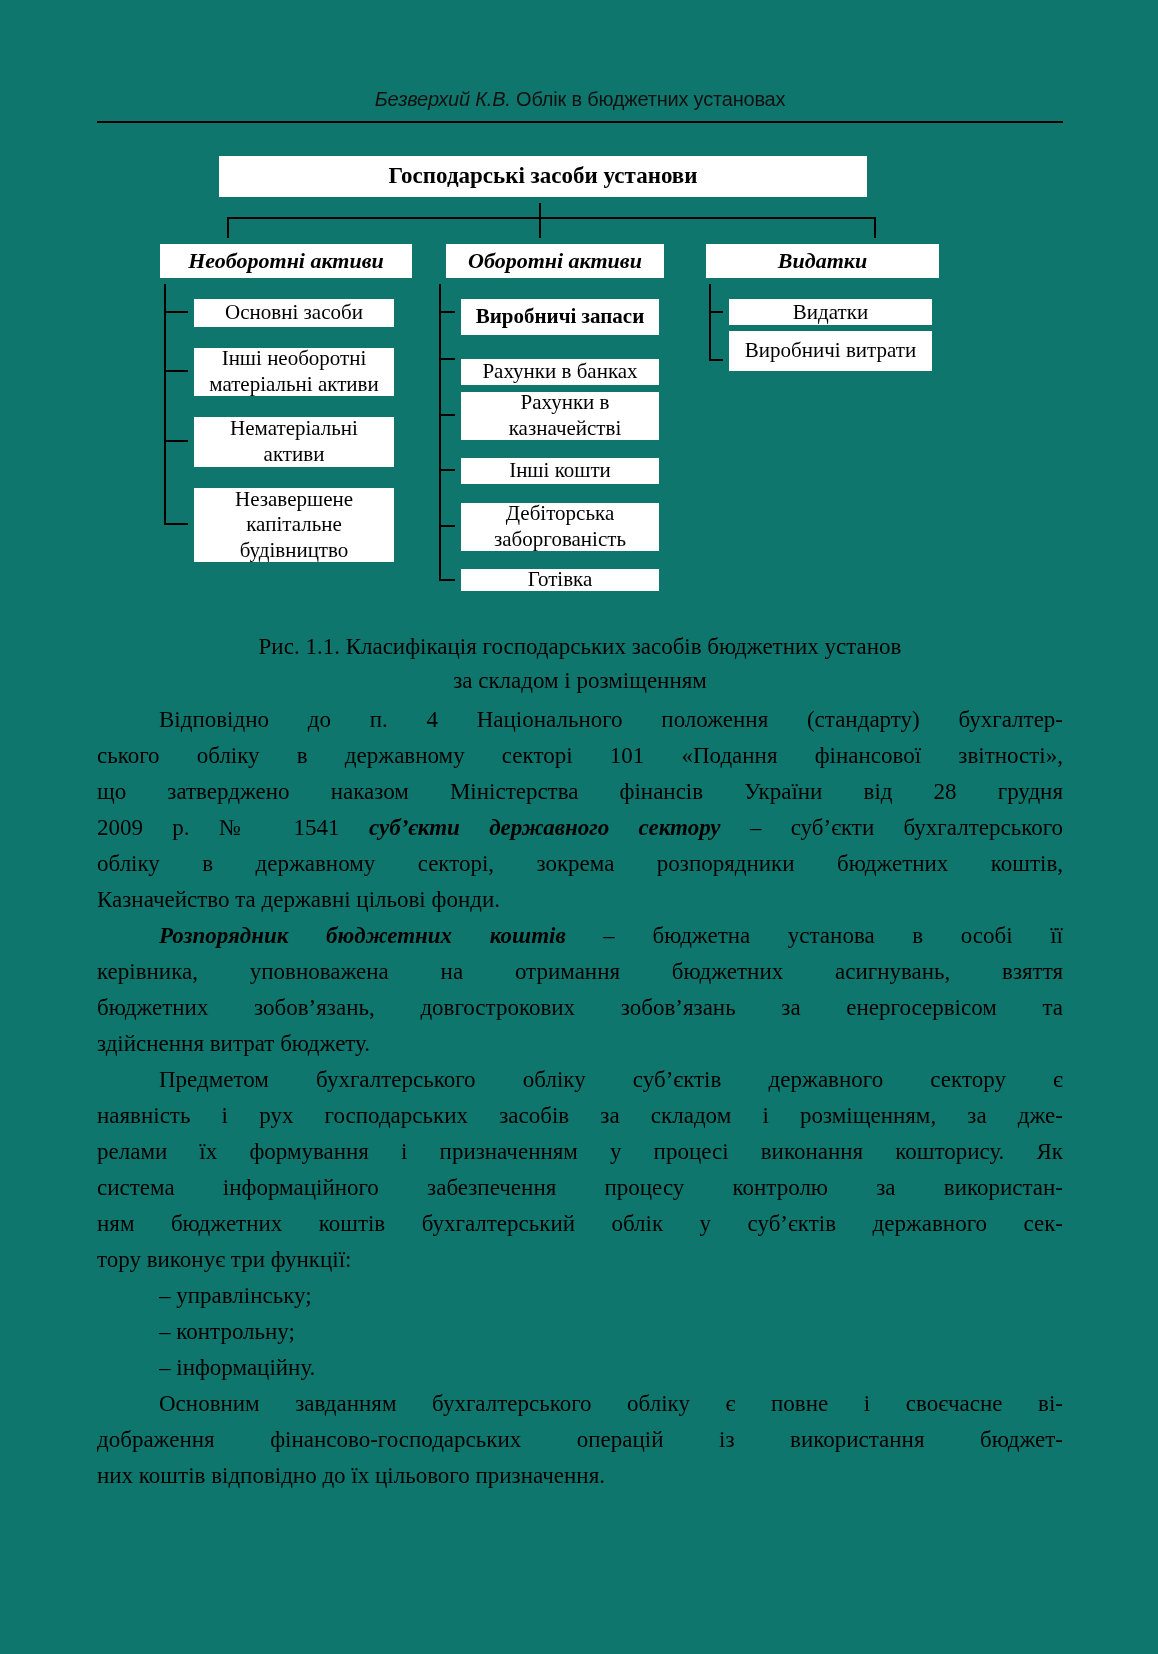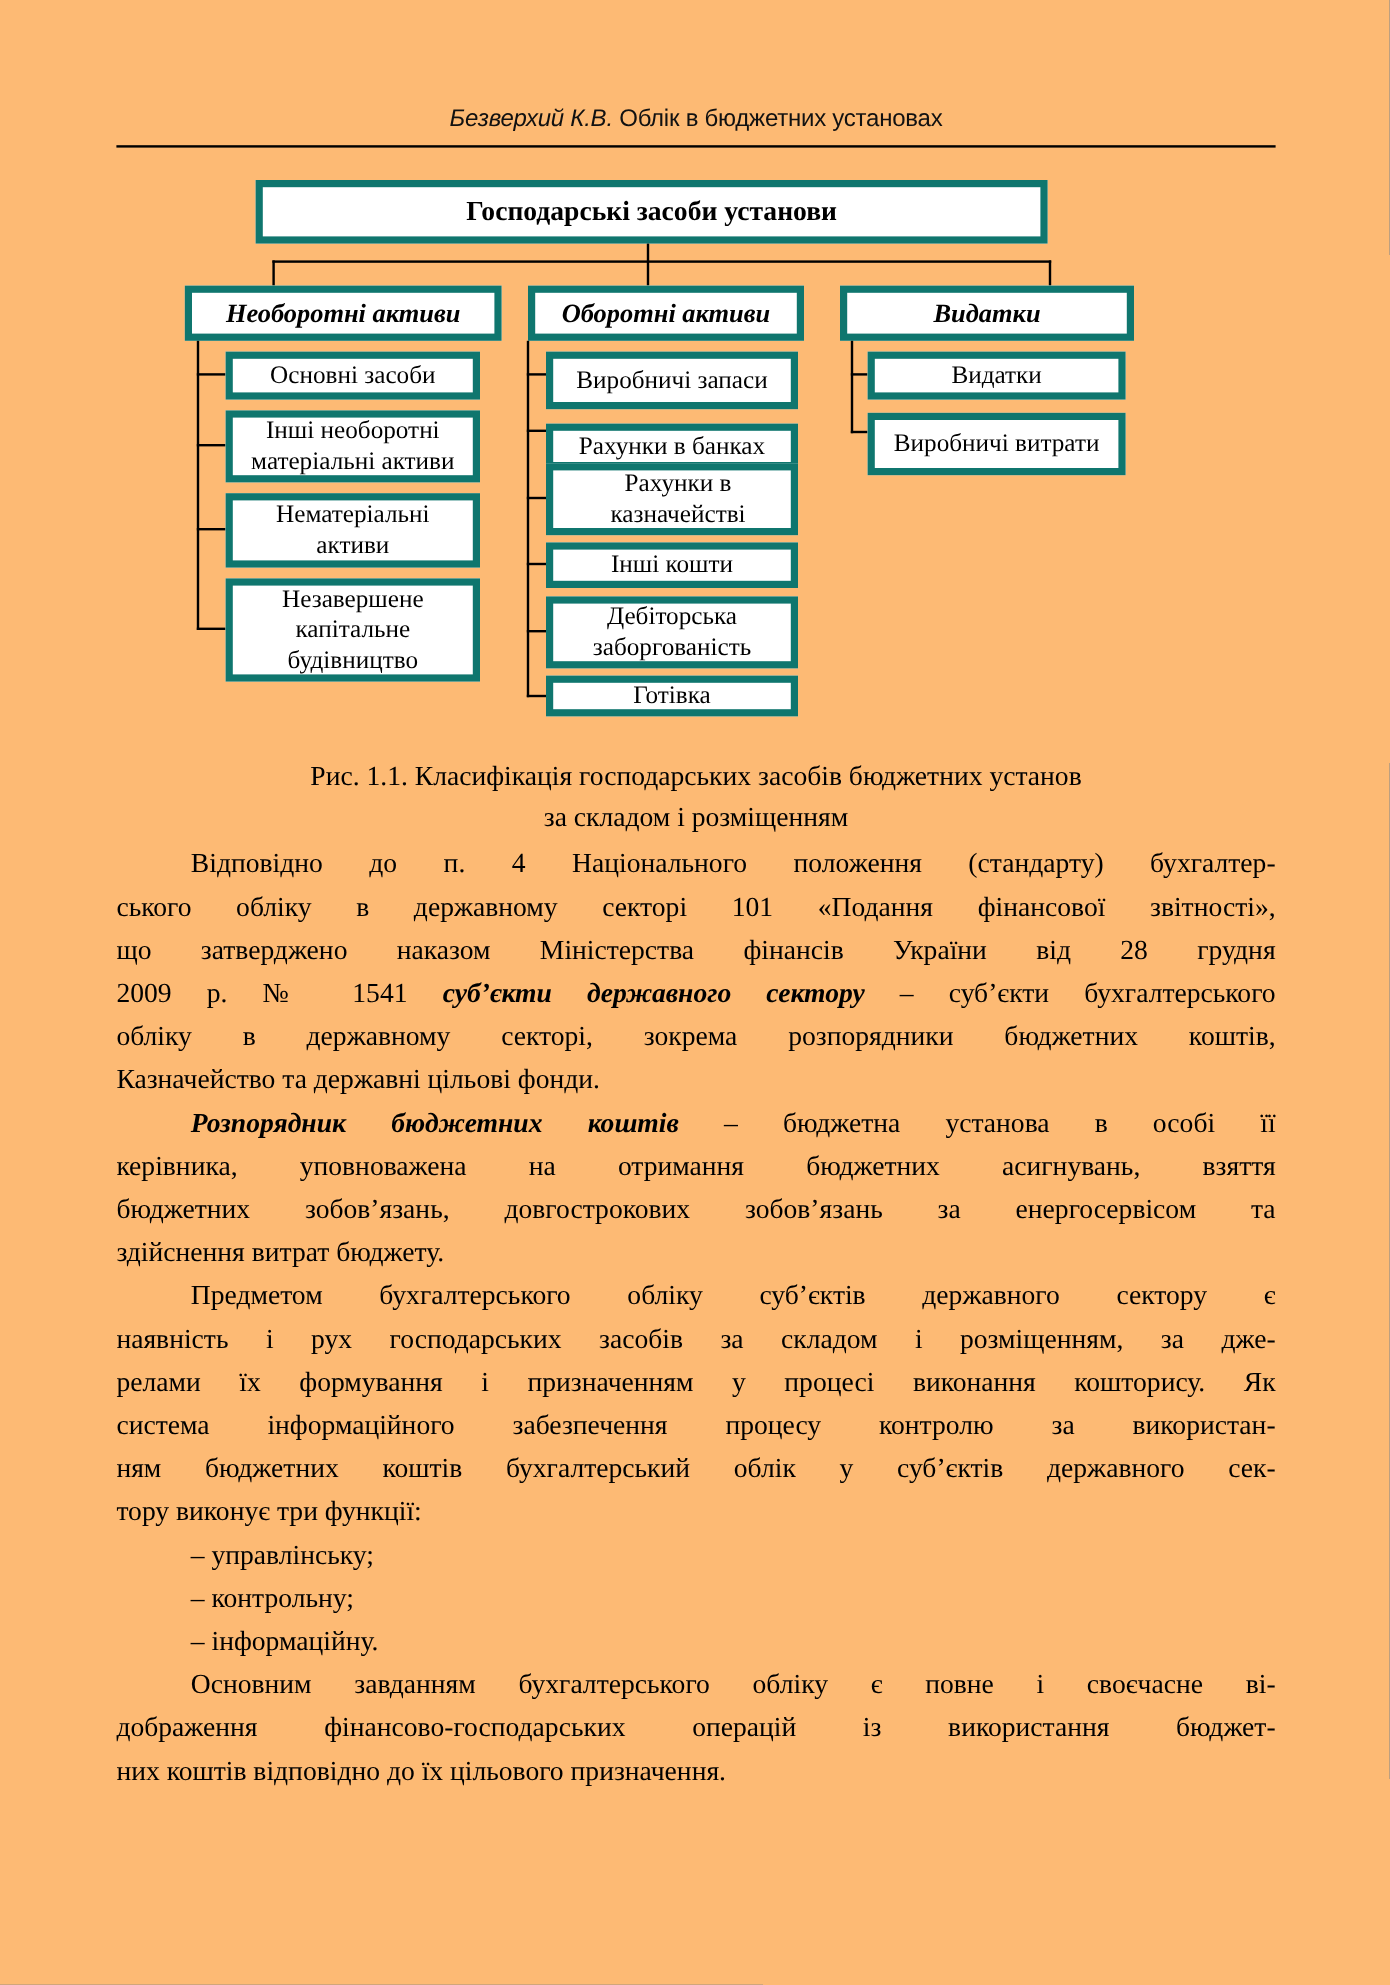--- a/index.html
+++ b/index.html
@@ -1,18 +1,18 @@
 <!DOCTYPE html>
 <html><head>
 <meta charset="utf-8">
 <style>
   html,body { margin:0; padding:0; background:#888; }
   .page {
     position:relative; width:1158px; height:1654px; margin:0 auto;
-    background:#fdba74; color:#000;
+    background:#0f766e; color:#000;
     font-family:"Liberation Serif", serif;
     overflow:hidden;
   }
   
   .header {
     position:absolute; top:88px; left:97px; width:966px;
     text-align:center; font-family:"Liberation Sans", sans-serif;
     font-size:20px; letter-spacing:-0.2px; color:#111;
   }
   .header .author { font-style:italic; }
@@ -31,30 +31,30 @@
   .b2 { left:700px; width:245px; }
   .child { font-size:21px; }
   
   .col0 { left:188px; width:212px; }
   .c00 { top:293px; height:40px; }
   .c01 { top:342px; height:60px; }
   .c02 { top:411px; height:62px; }
   .c03 { top:482px; height:86px; }
   
   .col1 { left:455px; width:210px; }
-  .c10 { top:293px; height:48px; }
+  .c10 { top:293px; height:48px;font-weight:bold; }
   .c11 { top:353px; height:38px; }
   .c12 { top:386px; height:60px;padding-left:16px; }
   .c13 { top:452px; height:38px; }
   .c14 { top:497px; height:60px; }
   .c15 { top:563px; height:34px; }
   
   .col2 { left:723px; width:215px; }
   .c20 { top:293px; height:40px; }
-  .c21 { top:344px; height:52px; }
+  .c21 { top:325px; height:52px; }
   
   .ln { position:absolute; background:#000; }
 
   
   .caption {
     position:absolute; left:97px; top:630px; width:966px;
     text-align:center; font-weight:normal; font-size:23px; line-height:34px;
   }
 
   

